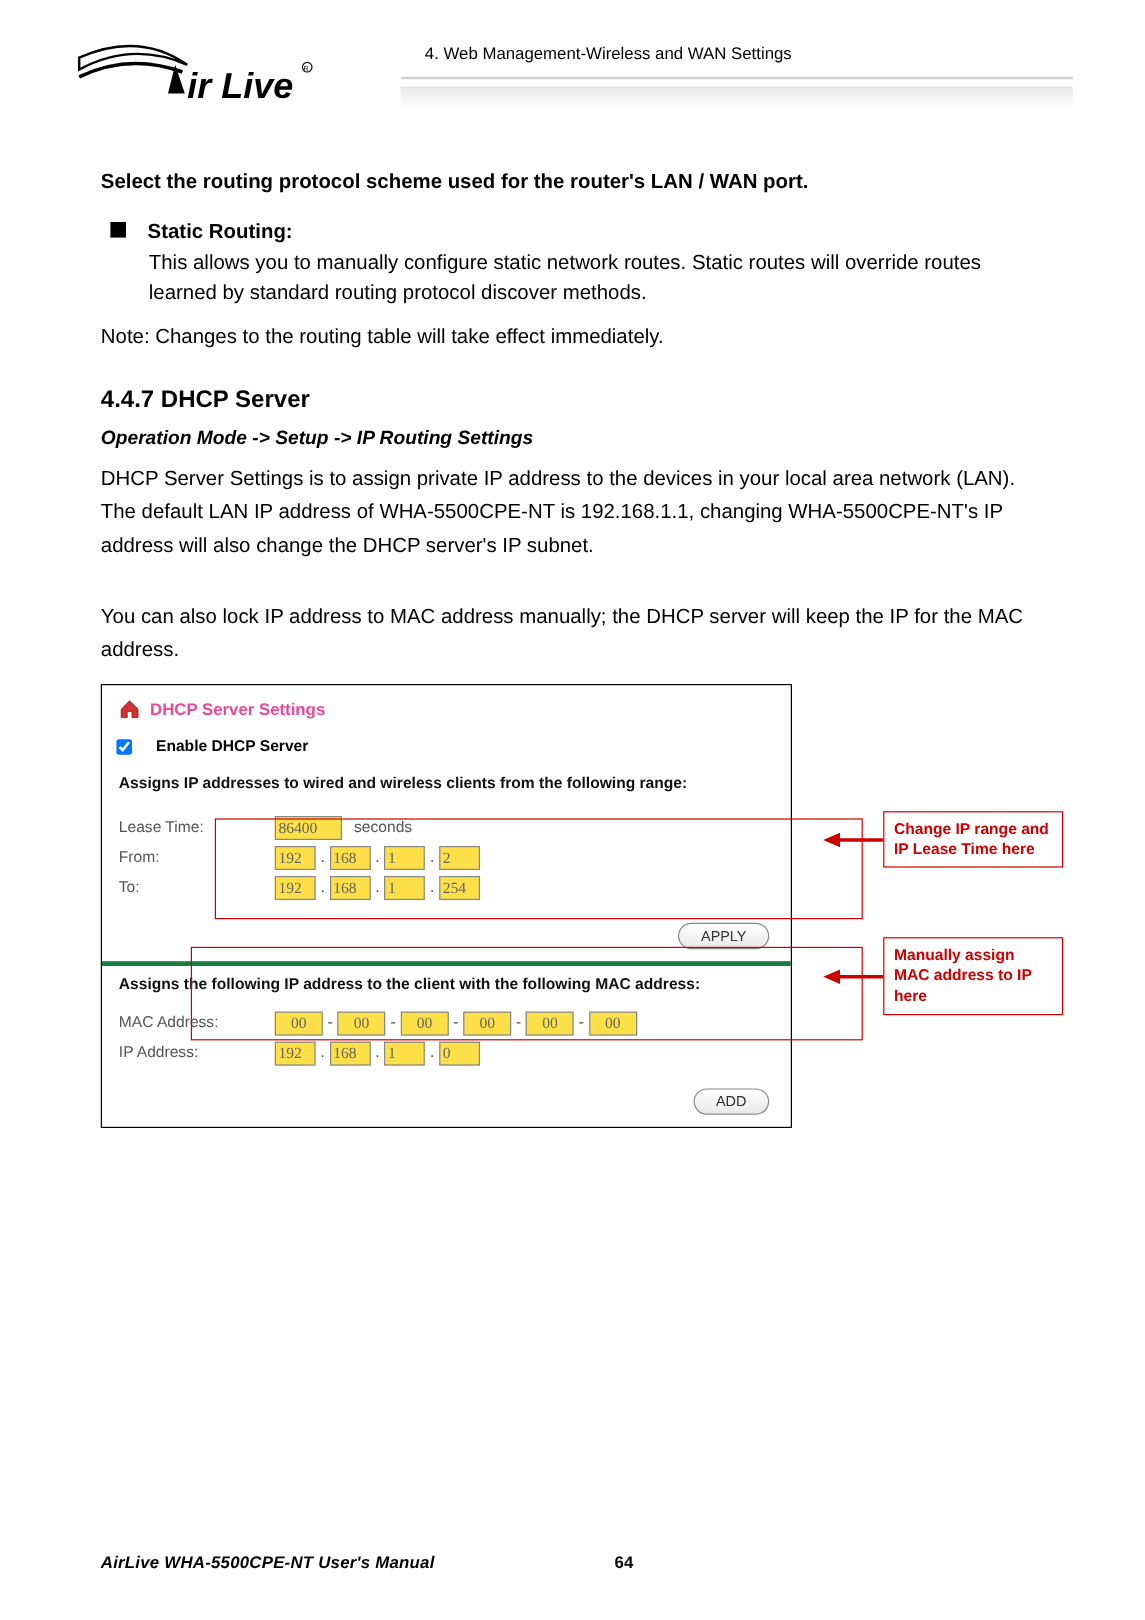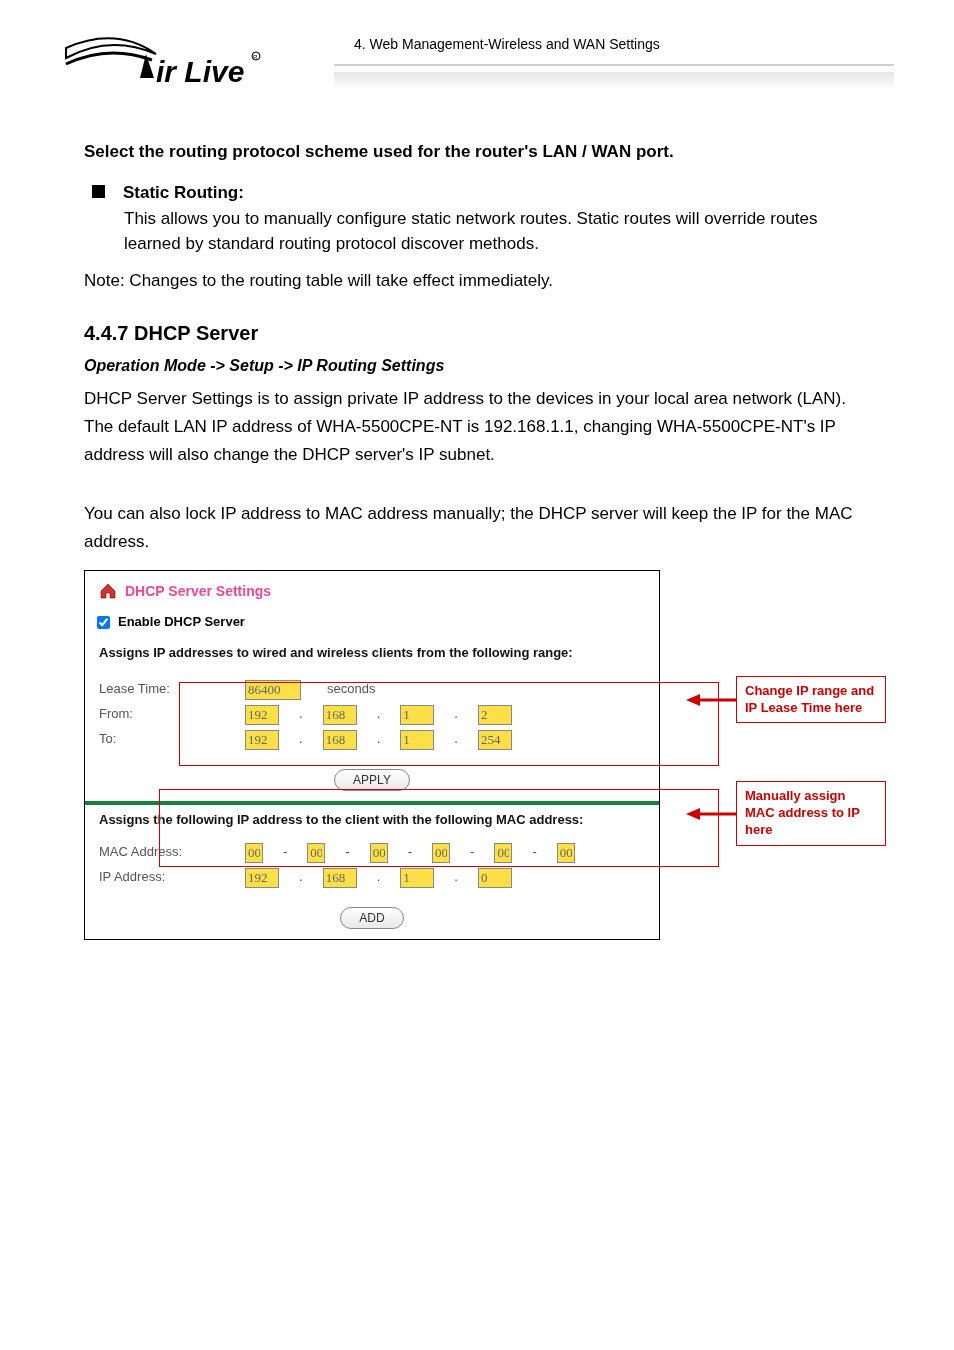--- a/index.html
+++ b/index.html
@@ -119,56 +119,56 @@
     font-size: 13px;
     color: #111;
     padding: 0 14px 6px 14px;
   }
   .panel .enable-row {
     display: flex;
     align-items: flex-end;
     padding: 0 14px 12px 8px;
     font-size: 13px;
     font-weight: bold;
+    gap: 12px;
   }
   .panel .enable-row input[type=checkbox] {
     margin-right: 8px;
   }
   .panel .grid {
     padding: 6px 14px 10px 14px;
   }
   .row {
     display: flex;
     align-items: center;
     font-size: 13px;
     color: #333;
     margin: 5px 0;
-    gap: 16px;
   }
   .row .lbl {
     width: 130px;
     color: #555;
   }
   .oct, .mac, .lease {
     font-family: "Times New Roman", serif;
     font-size: 13px;
     color: #666;
     height: 20px;
     border: 1px solid #888;
     background: #fde047;
     padding: 0 2px;
   }
   .oct { width: 34px; }
-  .mac { width: 18px; }
+  .mac { width: 40px; text-align: center; }
   .lease { width: 56px; }
   .dot { margin: 0 4px; color: #444; }
   .sec-label { margin-left: 10px; color: #555; font-size: 13px; }
   .btn-row {
     display: flex;
-    justify-content: center;
+    justify-content: flex-end;
     padding: 4px 18px 10px 18px;
   }
   .pill-btn {
     font-size: 12px;
     padding: 3px 18px;
     border: 1px solid #888;
     border-radius: 11px;
     background: linear-gradient(#fff,#e8e8e8);
     color: #333;
     cursor: pointer;
@@ -377,14 +377,18 @@
                 <line x1="50" y1="10" x2="10" y2="10" stroke="#c00" stroke-width="3"></line>
                 <polygon points="0,10 14,4 14,16" fill="#c00"></polygon>
               </svg>
           </span>
           <div class="callout">Manually assign MAC address to IP here</div>
         </div>
       </div>
     </div>
   </div>
 
+  <div class="footer">
+    <span class="manual">AirLive WHA-5500CPE-NT User's Manual</span>
+    <span class="pg">64</span>
+  </div>
 
 </div>
 
 </body></html>

